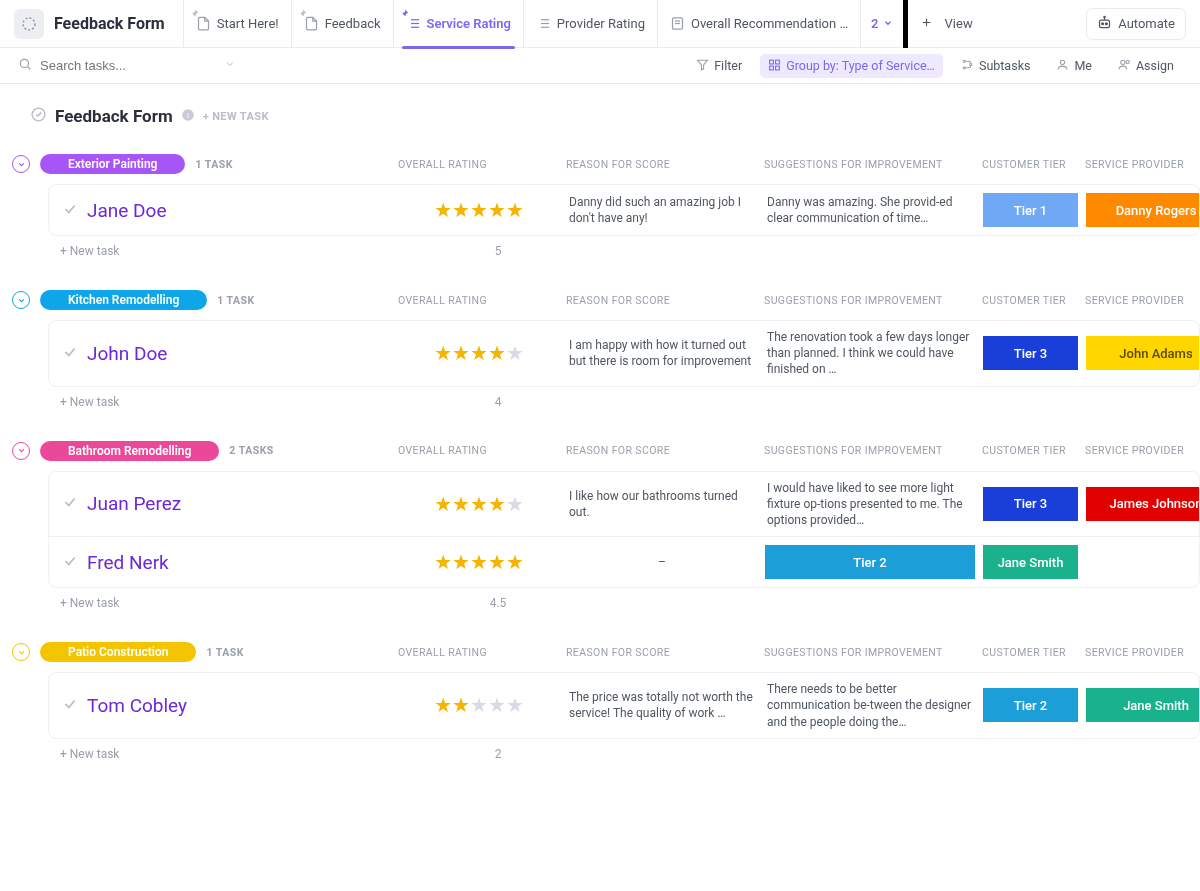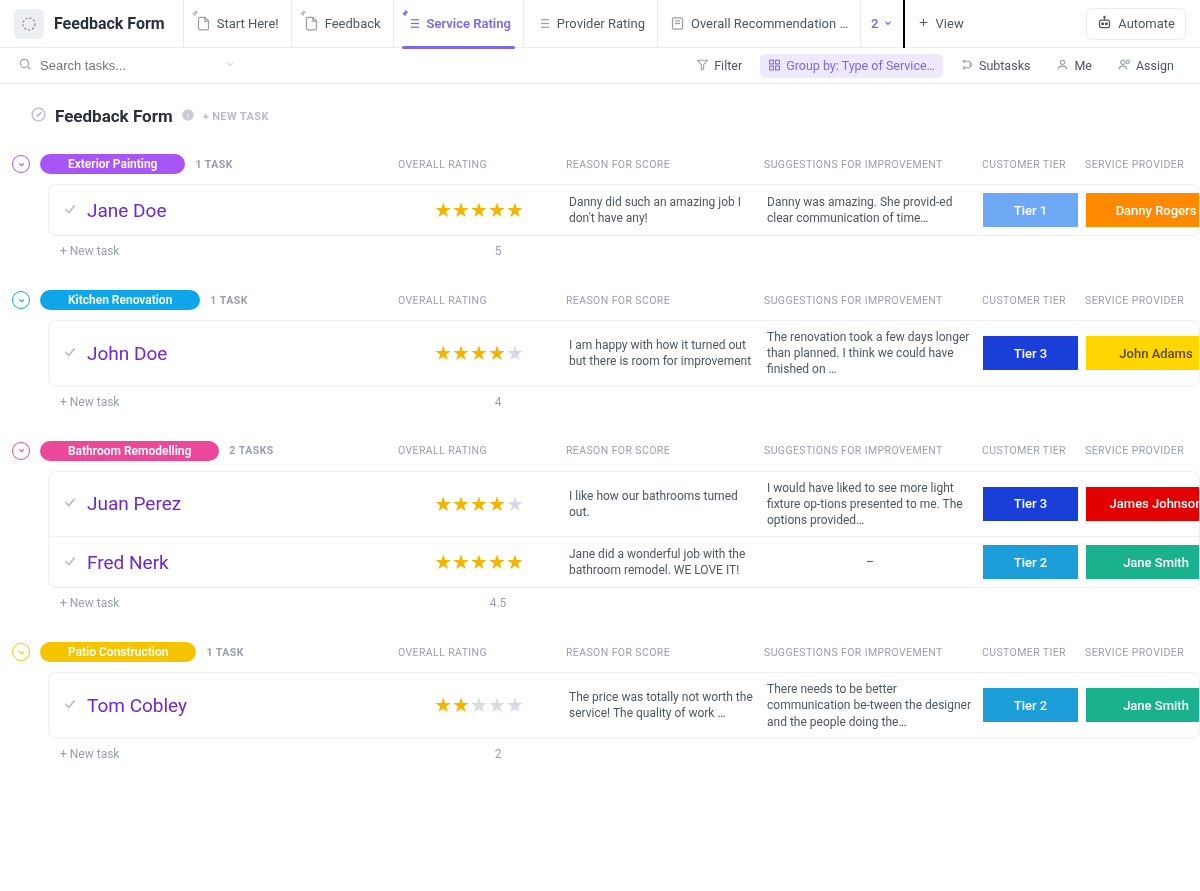--- a/index.html
+++ b/index.html
@@ -43,21 +43,21 @@
     content: ""; position: absolute; left: 8px; right: 8px; bottom: -1px;
     height: 3px; background: #7b68ee; border-radius: 2px;
   }
   .tab .pin {
     position: absolute; top: 6px; left: 6px; color: #b8bdc9;
   }
   .more-count {
     color: #7b68ee; font-weight: 600; padding: 0 10px; display: flex; align-items: center; gap: 4px;
     border-left: 1px solid #e9ebf0;
   }
-  .view-add { display: flex; align-items: center; gap: 6px; padding: 0 12px; color: #4f5762; border-left: 2px solid #000000; }
+  .view-add { display: flex; align-items: center; gap: 12px; padding: 0 12px; color: #4f5762; border-left: 5px solid #000000; }
   .spacer { flex: 1; }
   .automate-btn {
     display: flex; align-items: center; gap: 6px;
     border: 1px solid #e9ebf0; border-radius: 6px; padding: 6px 10px; color: #4f5762;
     margin-left: 10px;
   }
 
   .toolbar {
     display: flex; align-items: center; height: 36px;
     border-bottom: 1px solid #e9ebf0; padding: 0 18px; gap: 10px;
@@ -384,21 +384,21 @@
         </div>
       </div>
       <div class="group">
         <div class="group-head">
           <div class="chip-wrap">
             <span class="chevron-circ" style="color:#0ea5e9;border-color:#0ea5e9">
               <svg width="9" height="9" viewBox="0 0 24 24" fill="none" stroke="currentColor" stroke-width="3">
                 <polyline points="6 9 12 15 18 9"></polyline>
               </svg>
             </span>
-            <span class="chip" style="background:#0ea5e9">Kitchen Renovation</span>
+            <span class="chip" style="background:#0ea5e9">Kitchen Remodelling</span>
             <span class="count">1 TASK</span>
           </div>
           <div class="colhead">OVERALL RATING</div>
           <div class="colhead">REASON FOR SCORE</div>
           <div class="colhead">SUGGESTIONS FOR IMPROVEMENT</div>
           <div class="colhead">CUSTOMER TIER</div>
           <div class="colhead">SERVICE PROVIDER</div>
         </div>
         <div class="rows">
           <div class="row">
@@ -453,21 +453,20 @@
             <div class="provcell prov-red">James Johnson</div>
           </div>
           <div class="row">
             <div class="namecell">
               <span class="check"><svg width="14" height="14" viewBox="0 0 24 24" fill="none" stroke="currentColor" stroke-width="3">
                   <polyline points="4 12 10 18 20 6"></polyline>
                 </svg></span>
               <span class="task-name">Fred Nerk</span>
             </div>
             <div class="stars"><span class="f">★</span><span class="f">★</span><span class="f">★</span><span class="f">★</span><span class="f">★</span></div>
-            <div class="txt">Jane did a wonderful job with the bathroom remodel. WE LOVE IT!</div>
             <div class="txt center">–</div>
             <div class="tiercell tier-cyan">Tier 2</div>
             <div class="provcell prov-teal">Jane Smith</div>
           </div>
         </div>
         <div class="group-footer">
           <span>+ New task</span>
           <span class="avg">4.5</span>
           <span></span>
         </div>

